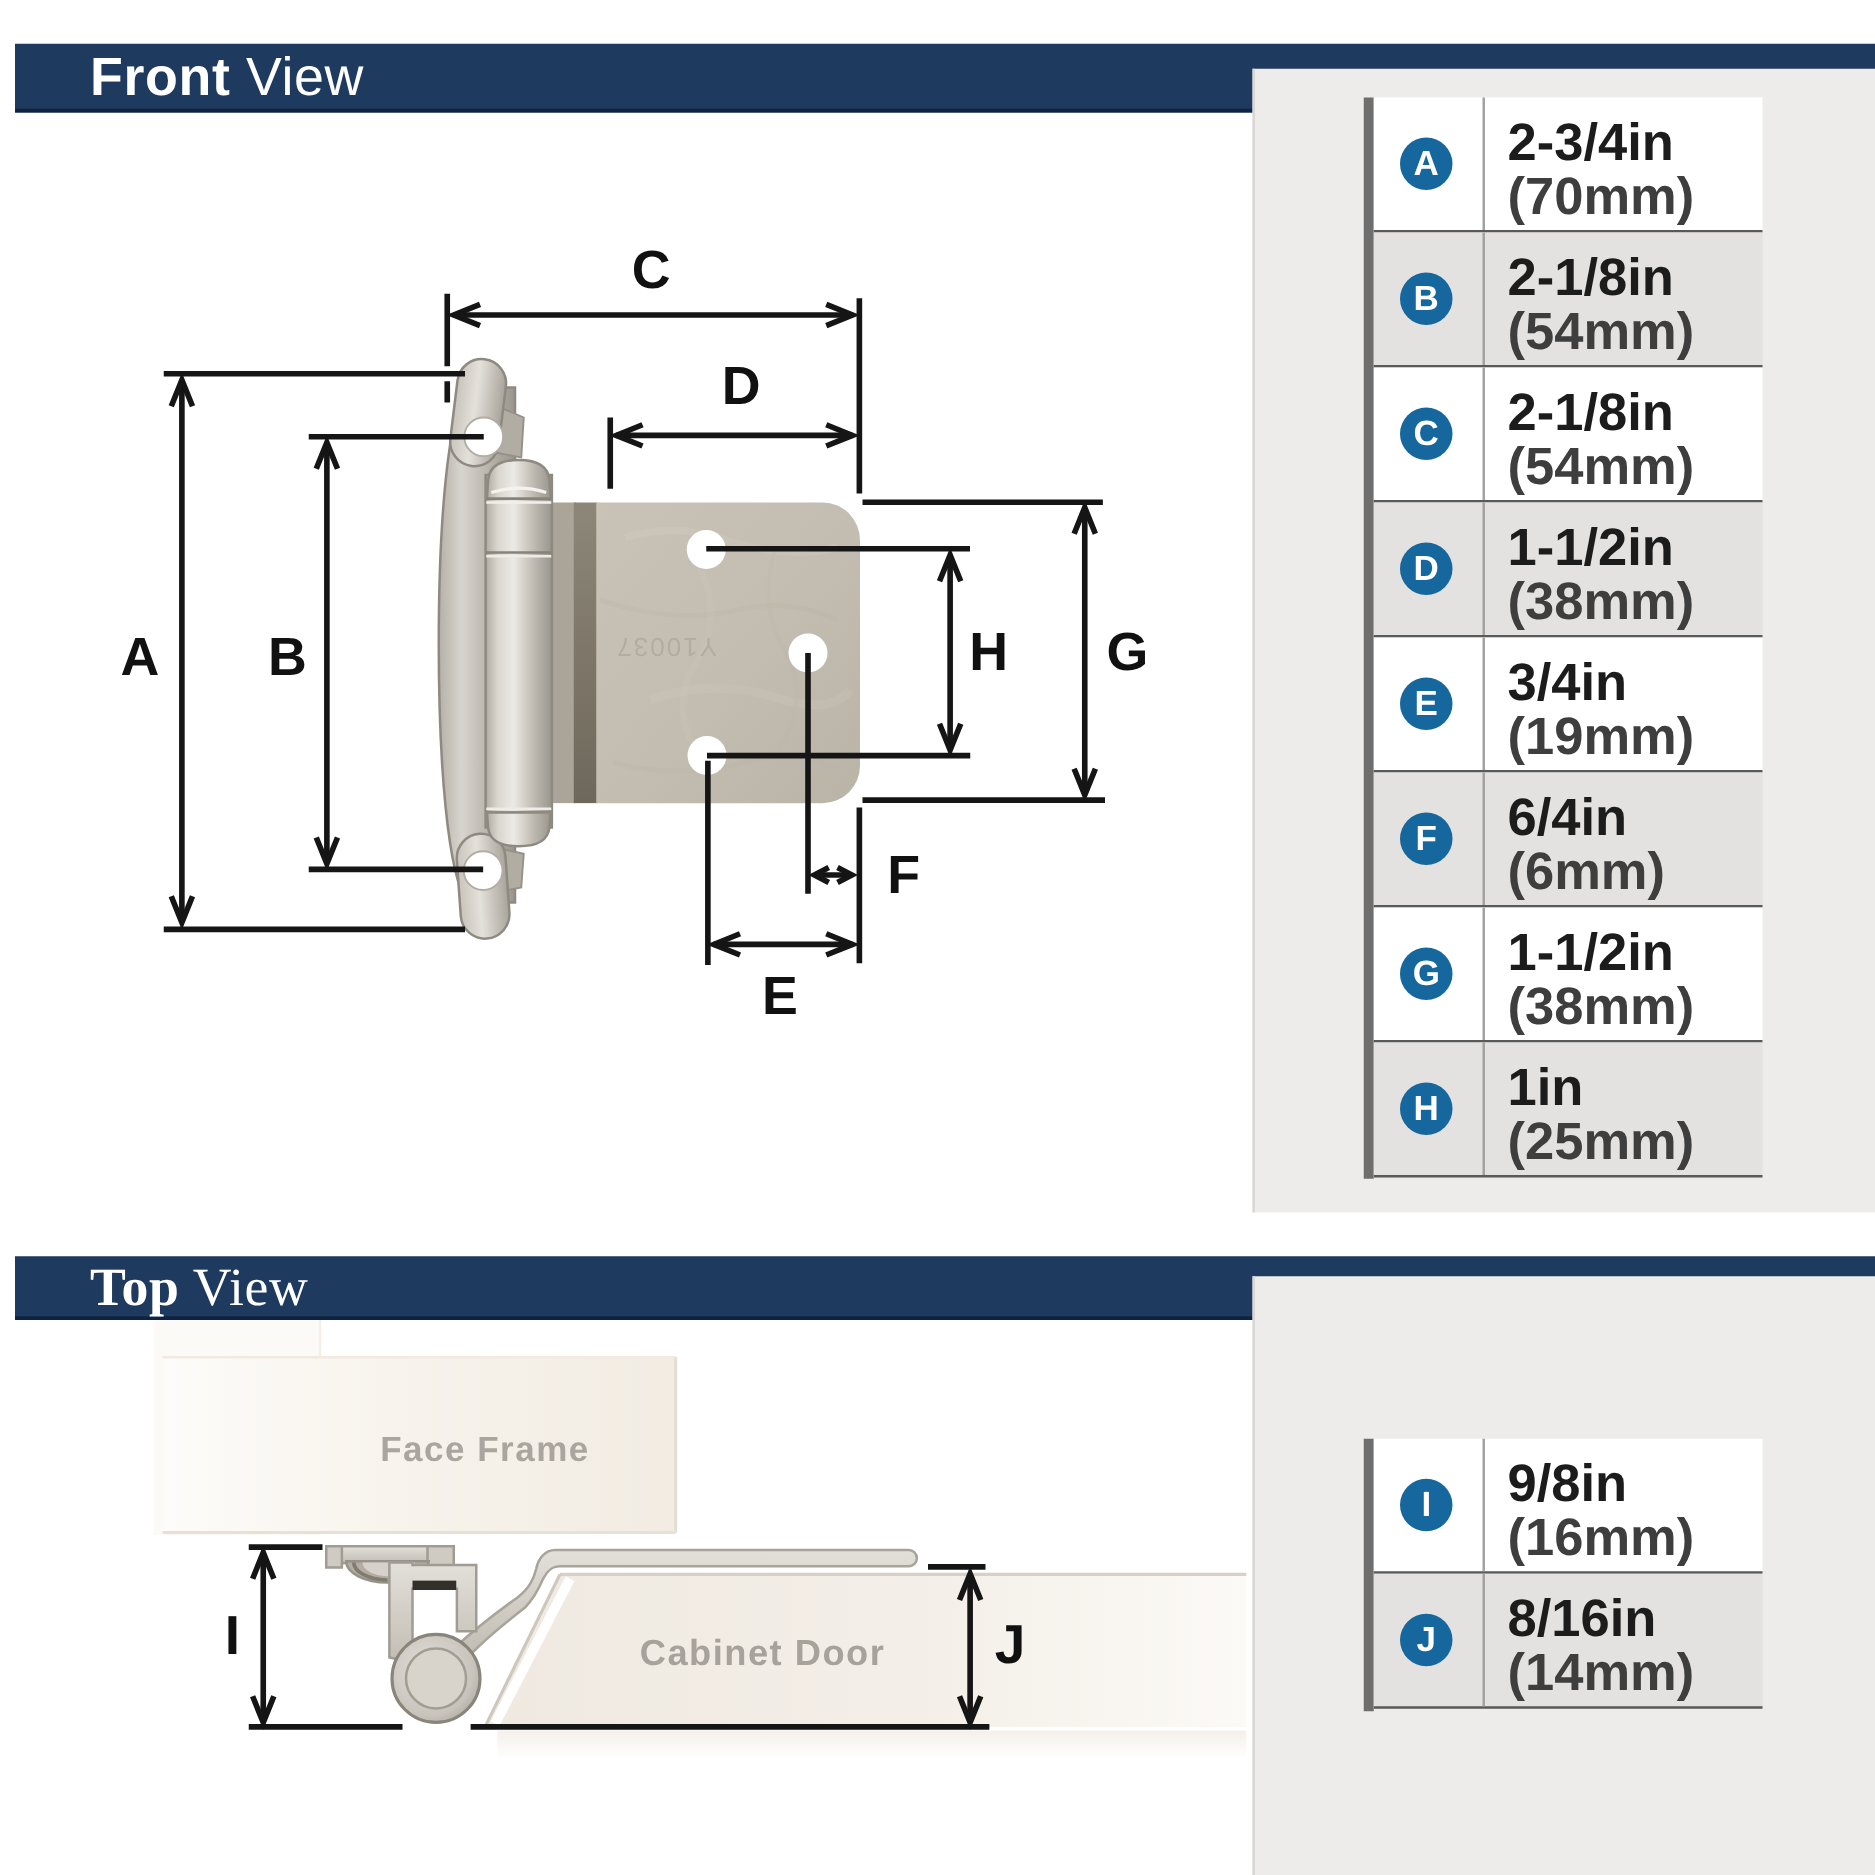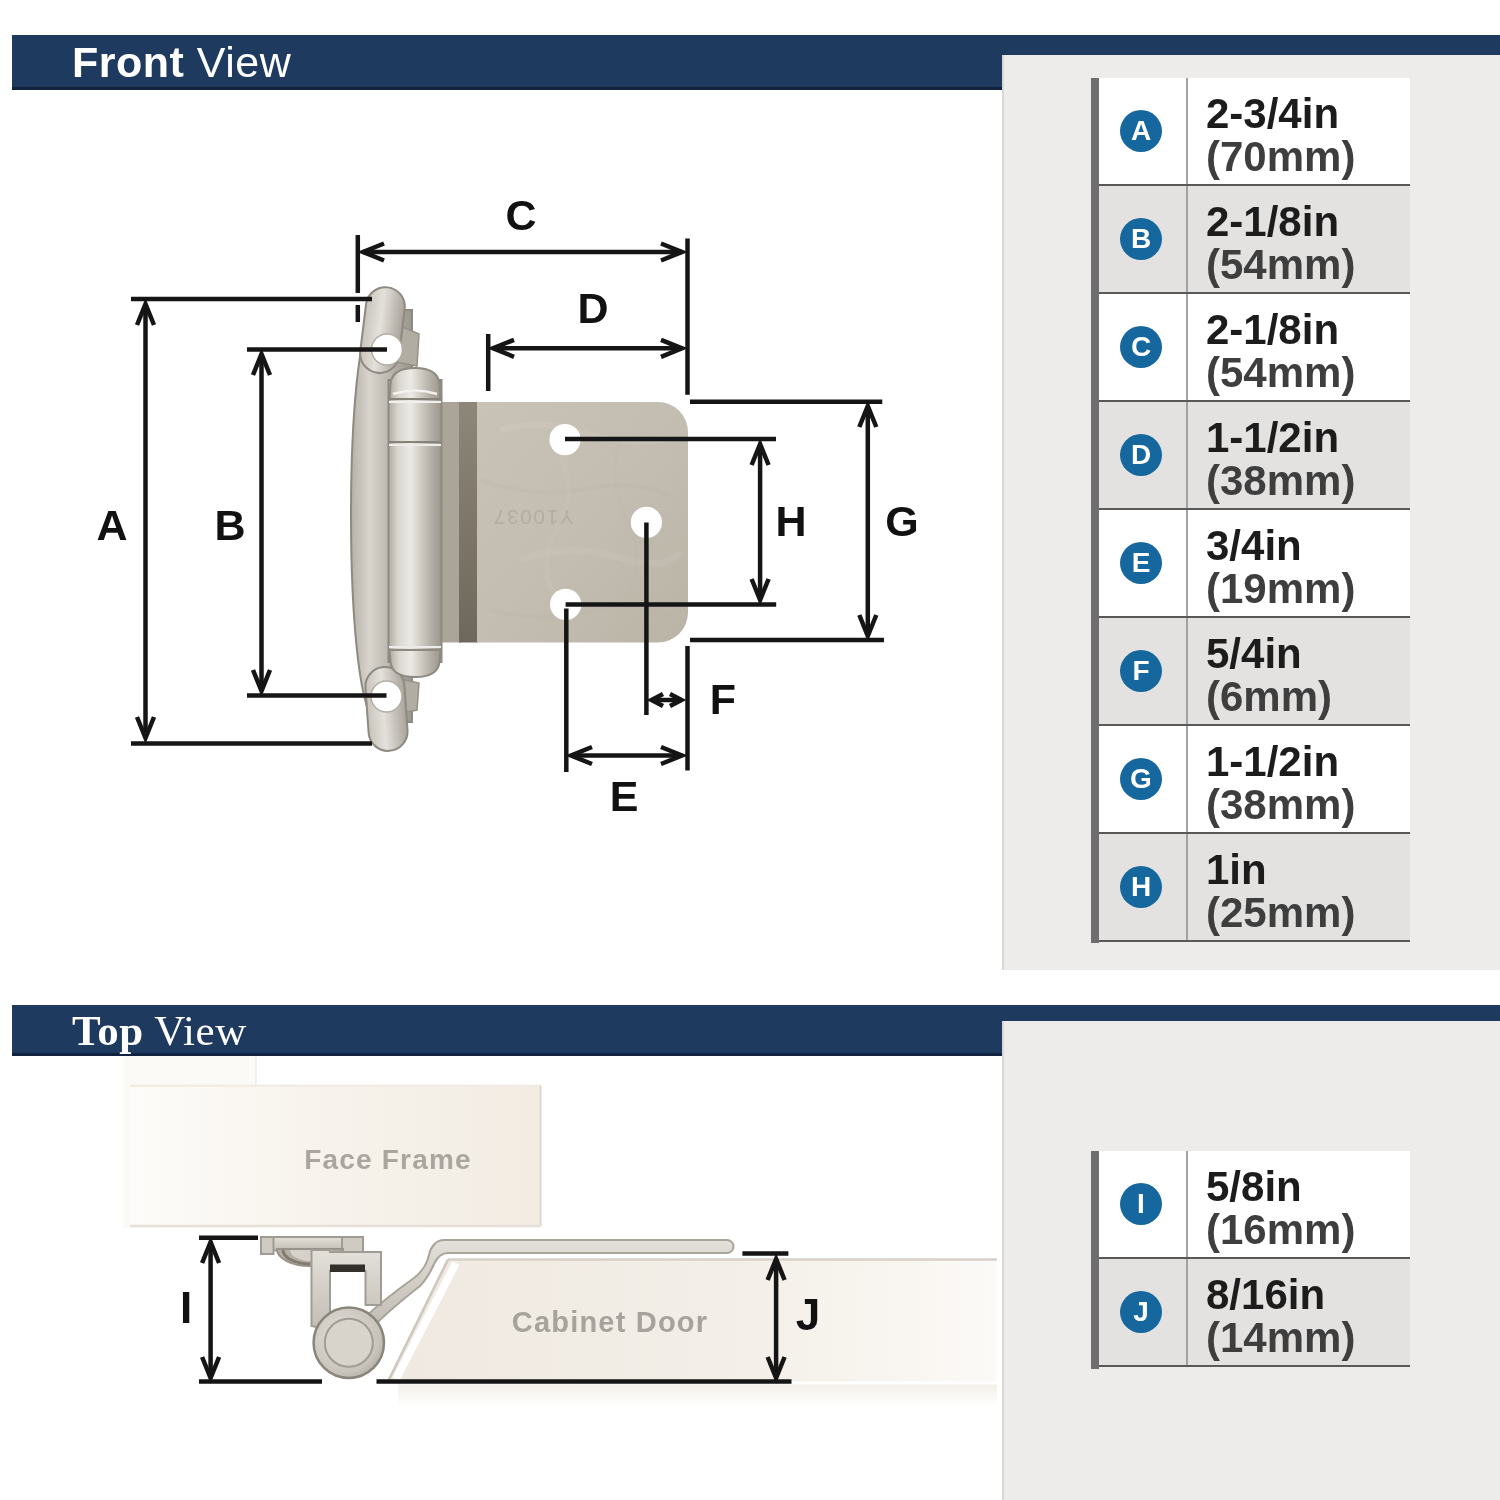--- a/index.html
+++ b/index.html
@@ -333,21 +333,21 @@
   <div class="row w" style="top:432px;">
       <div class="div"></div>
       <span class="cir">E</span>
       <span class="v1">3/4in</span>
       <span class="v2">(19mm)</span>
     </div>
 
   <div class="row g" style="top:540px;">
       <div class="div"></div>
       <span class="cir">F</span>
-      <span class="v1">5/4in</span>
+      <span class="v1">6/4in</span>
       <span class="v2">(6mm)</span>
     </div>
 
   <div class="row w" style="top:648px;">
       <div class="div"></div>
       <span class="cir">G</span>
       <span class="v1">1-1/2in</span>
       <span class="v2">(38mm)</span>
     </div>
 
@@ -359,21 +359,21 @@
     </div>
 </div>
 
 <div class="tbl" style="top:1151px;height:218px;">
 
   <div class="acc" style="height:218px;"></div>
 
   <div class="row w" style="top:0;">
       <div class="div"></div>
       <span class="cir">I</span>
-      <span class="v1">5/8in</span>
+      <span class="v1">9/8in</span>
       <span class="v2">(16mm)</span>
     </div>
 
   <div class="row g" style="top:108px;">
       <div class="div"></div>
       <span class="cir">J</span>
       <span class="v1">8/16in</span>
       <span class="v2">(14mm)</span>
     </div>
 </div>

